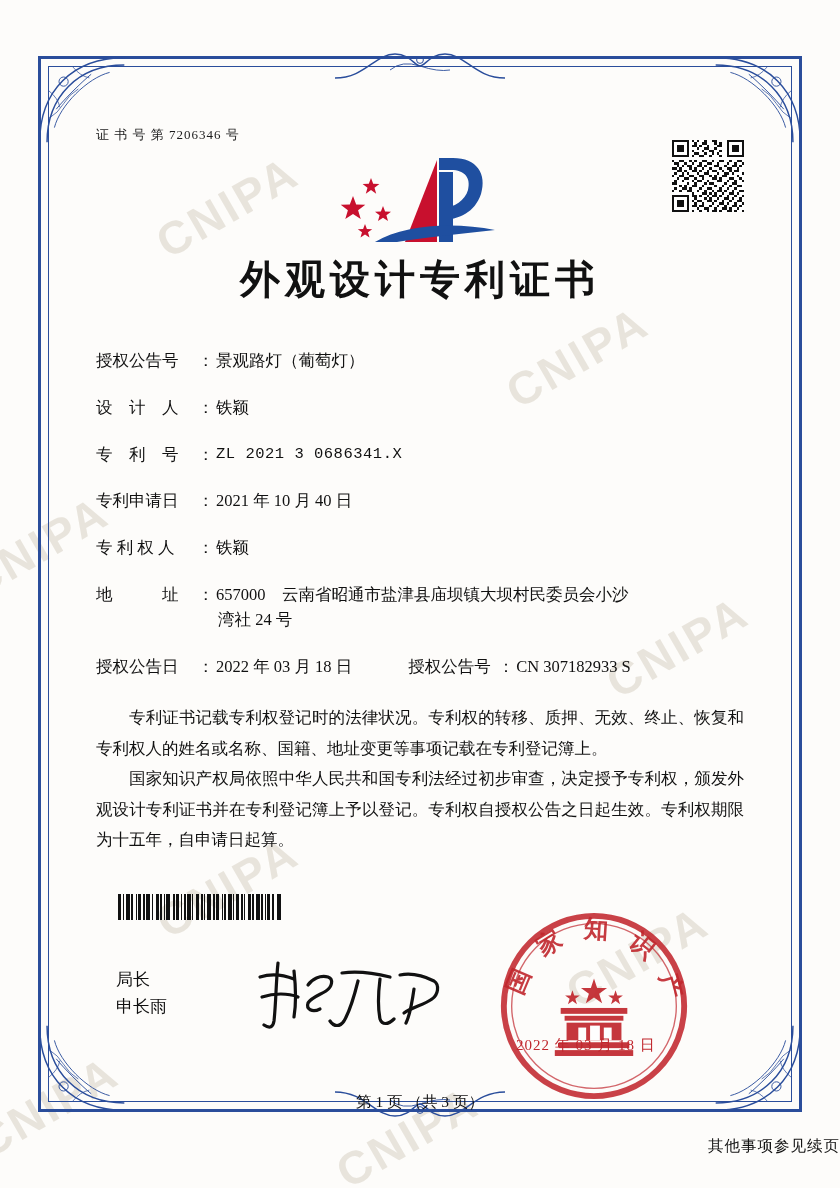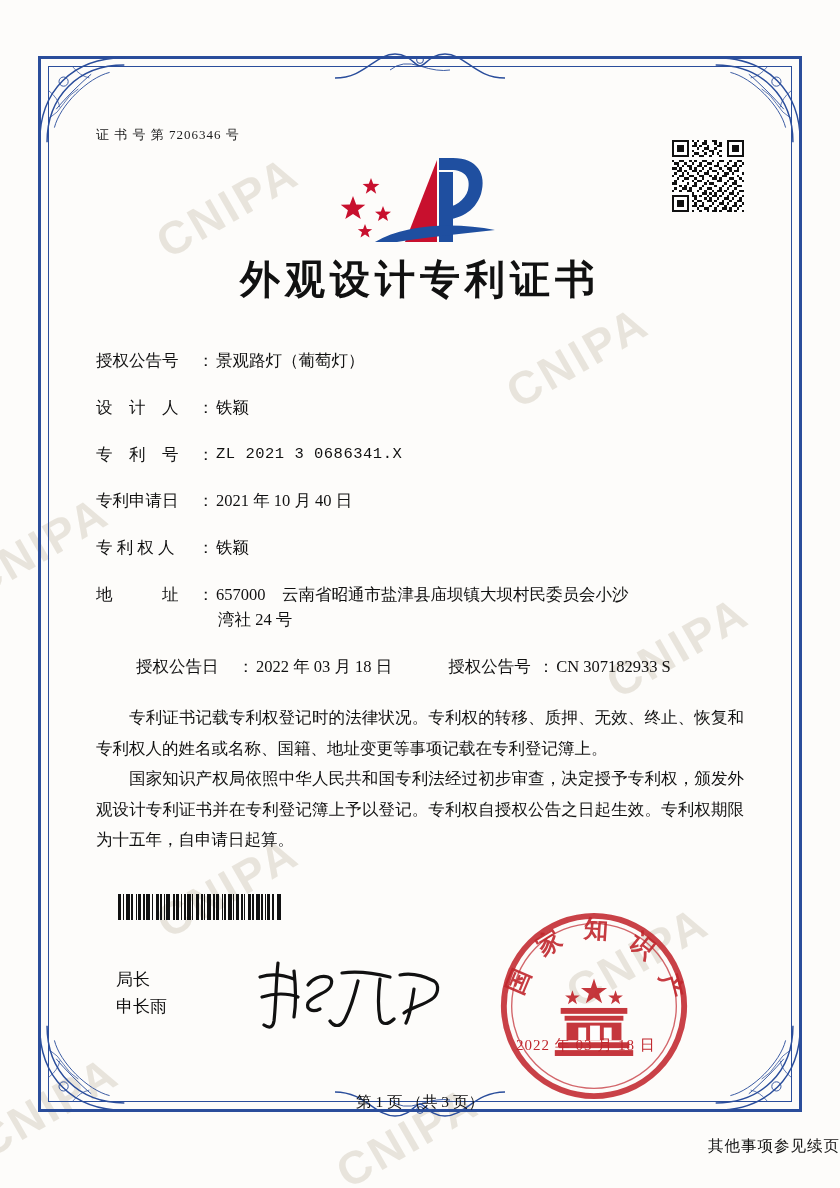--- a/index.html
+++ b/index.html
@@ -593,21 +593,21 @@
           <div class="flabel">
             <span>地　　　址</span>
               <span class="fcolon">：</span>
           </div>
           <div class="fvalue">657000　云南省昭通市盐津县庙坝镇大坝村民委员会小沙</div>
         </div>
         <div class="fvalue-2nd">湾社 24 号</div>
       </div>
 
       <div class="frow two-col">
-        <div class="col-a" style="display:flex;margin-left:40px;">
+        <div class="col-a" style="display:flex;">
           <div class="flabel">
             <span>授权公告日</span>
               <span class="fcolon">：</span>
           </div>
           <div class="fvalue">2022 年 03 月 18 日</div>
         </div>
         <div class="col-b">
           <div class="flabel">
             <span>授权公告号</span>
               <span class="fcolon">：</span>

